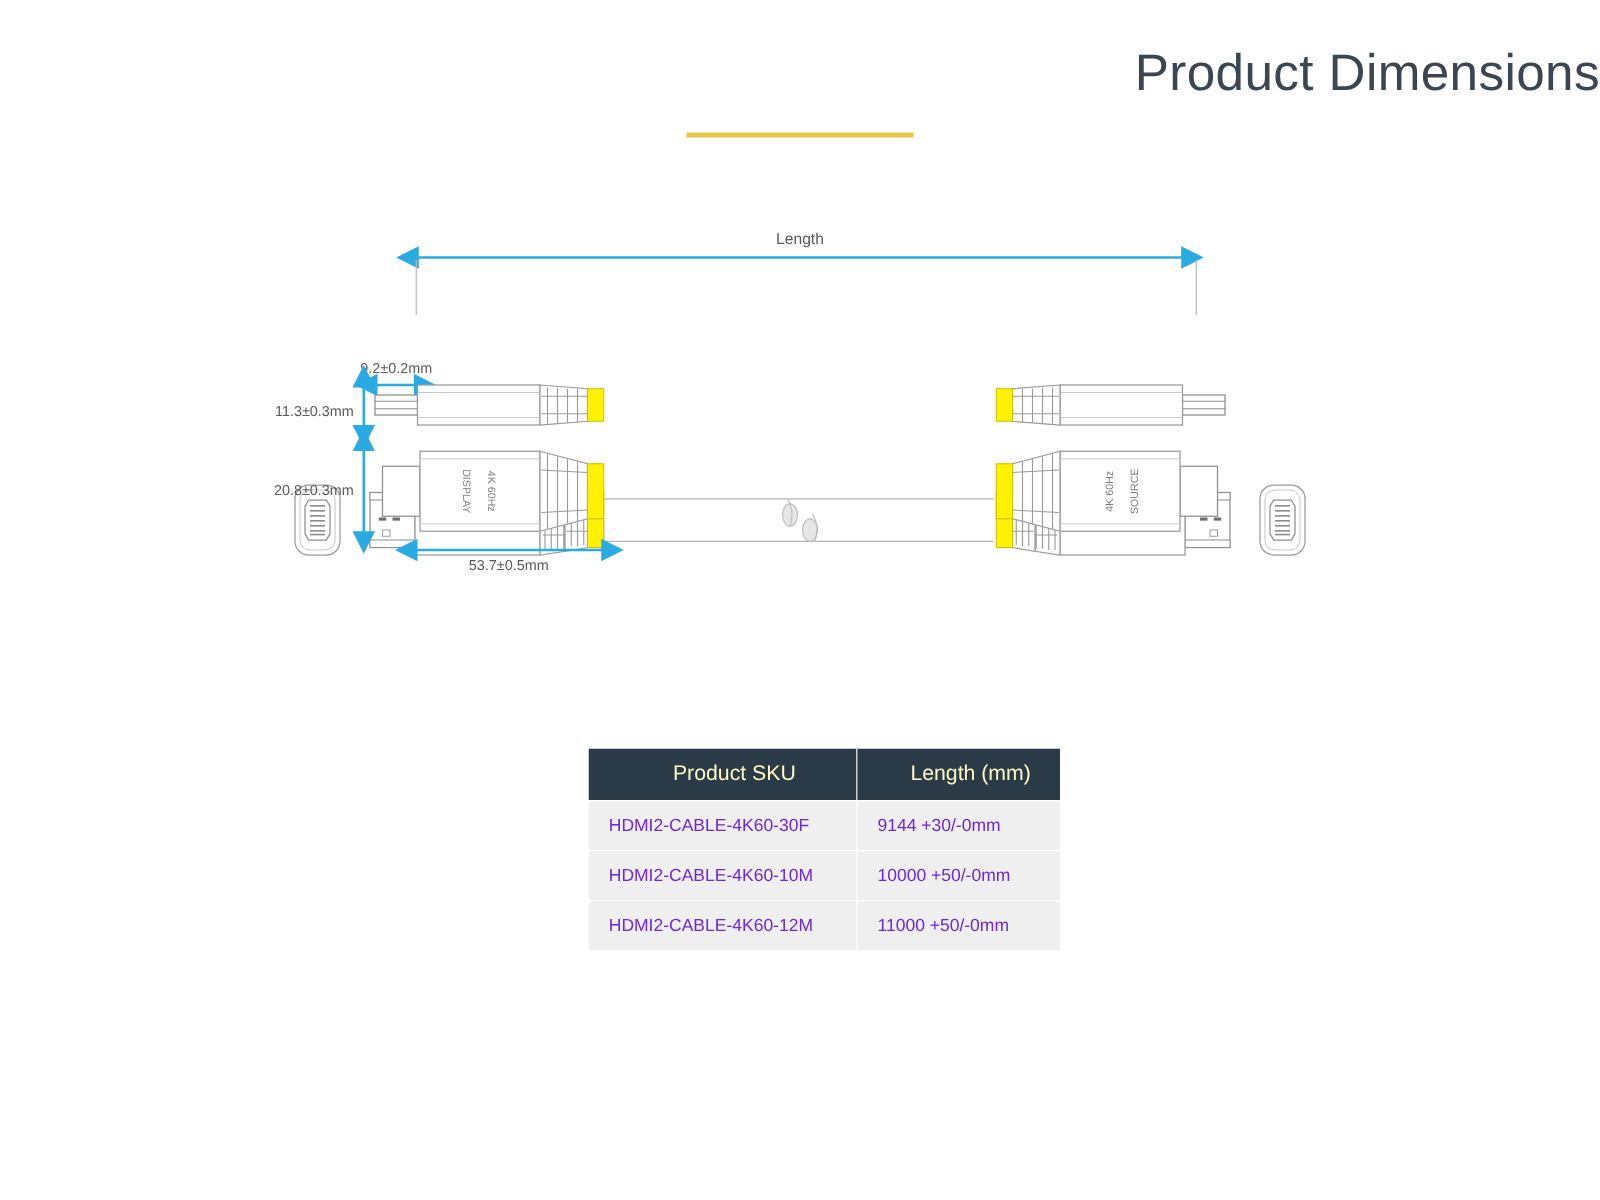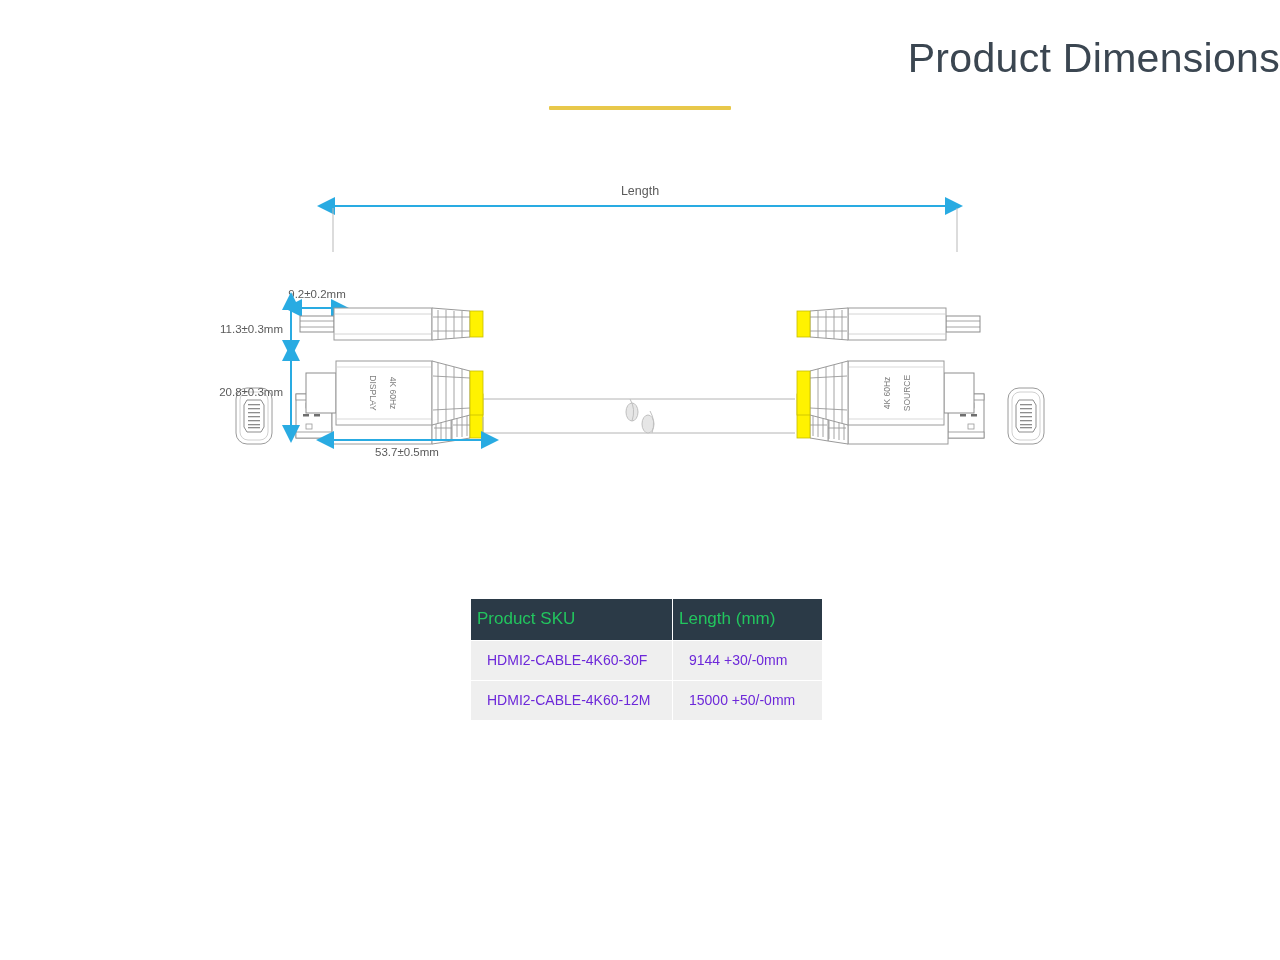--- a/index.html
+++ b/index.html
@@ -60,25 +60,25 @@
     width: 338px;
   }
   table.sku-table {
     border-collapse: separate;
     border-spacing: 0 1px;
     width: 338px;
     table-layout: fixed;
   }
   table.sku-table th {
     background: #2b3a47;
-    color: #22c55e;
+    color: #fef9c3;
     font-size: 17px;
     font-weight: 400;
-    text-align: left;
-    padding: 10px 0 11px 6px;
+    text-align: center;
+    padding: 10px 0 11px 19px;
     vertical-align: middle;
   }
   table.sku-table th.col-sku { width: 195px; border-right: 1px solid #ffffff; }
   table.sku-table th.col-len { width: 143px; }
   table.sku-table td {
     background: #efefef;
     color: #6d28d9;
     font-size: 14px;
     padding: 11px 0 12px 16px;
     vertical-align: middle;
@@ -329,18 +329,22 @@
         <th class="col-sku">Product SKU</th>
         <th class="col-len">Length (mm)</th>
       </tr>
     </thead>
     <tbody>
       <tr>
         <td class="col-sku">HDMI2-CABLE-4K60-30F</td>
         <td class="col-len">9144 +30/-0mm</td>
       </tr>
       <tr>
+        <td class="col-sku">HDMI2-CABLE-4K60-10M</td>
+        <td class="col-len">10000 +50/-0mm</td>
+      </tr>
+      <tr>
         <td class="col-sku">HDMI2-CABLE-4K60-12M</td>
-        <td class="col-len">15000 +50/-0mm</td>
+        <td class="col-len">11000 +50/-0mm</td>
       </tr>
     </tbody>
   </table>
 </div>
 
 </body></html>

